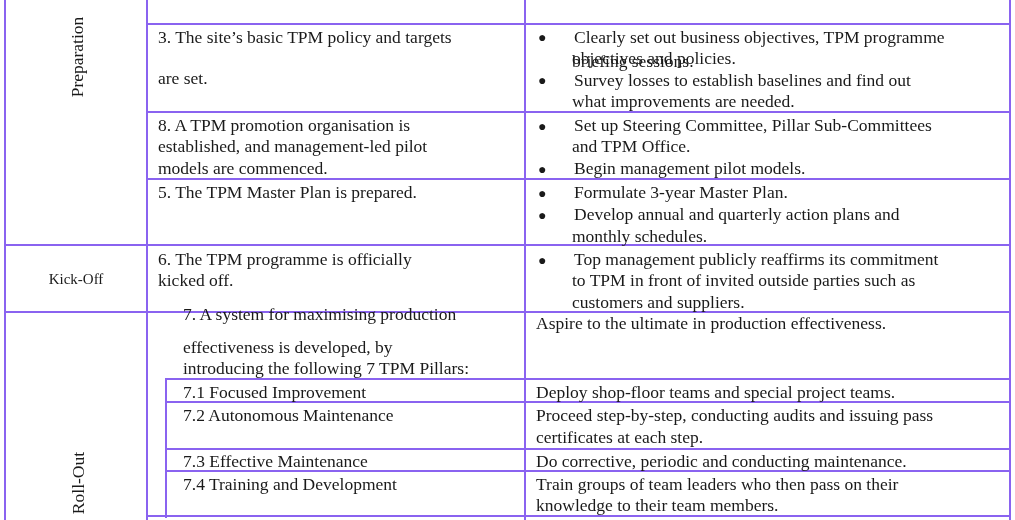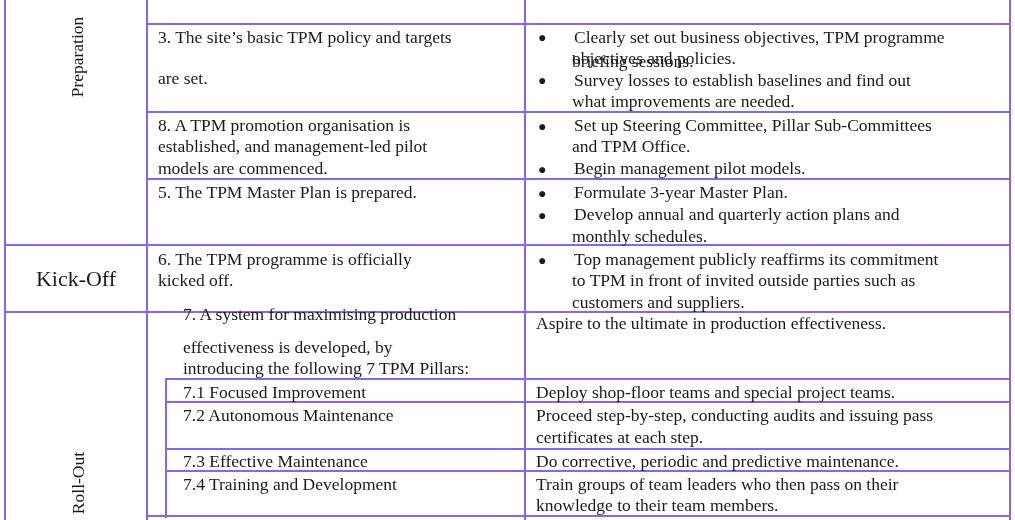--- a/index.html
+++ b/index.html
@@ -5,21 +5,21 @@
   html, body { margin: 0; padding: 0; background: #ffffff; }
   body {
     width: 1015px; height: 520px; overflow: hidden; position: relative;
     font-family: "Liberation Serif", "DejaVu Serif", serif;
     font-size: 17.5px; color: #1a1a1a; line-height: 22px;
   }
   .ln { position: absolute; background: #8a63f0; }
   .h { height: 2px; }
   .v { width: 2px; }
   .txt { position: absolute; white-space: nowrap; }
-  .stage { position: absolute; font-size: 22px; }
+  .stage { position: absolute; font-size: 15px; }
   .rot { position: absolute; transform: rotate(-90deg); transform-origin: center center; white-space: nowrap; }
   .bullet { position: absolute; font-size: 14px; }
 </style>
 </head>
 <body>
 
 <div>
 
   <div class="ln v" style="left:4px;top:0;height:520px;"></div>
   <div class="ln v" style="left:1009px;top:0;height:520px;"></div>
@@ -100,19 +100,19 @@
   <div class="txt" style="left:183px;top:381px;">7.1  Focused Improvement</div>
   <div class="txt" style="left:536px;top:381px;">Deploy shop-floor teams and special project teams.</div>
 </div>
 <div>
   <div class="txt" style="left:183px;top:404px;">7.2  Autonomous Maintenance</div>
   <div class="txt" style="left:536px;top:404px;">Proceed step-by-step, conducting audits and issuing pass</div>
   <div class="txt" style="left:536px;top:426px;">certificates at each step.</div>
 </div>
 <div>
   <div class="txt" style="left:183px;top:450px;">7.3 Effective Maintenance</div>
-  <div class="txt" style="left:536px;top:450px;">Do corrective, periodic and predictive maintenance.</div>
+  <div class="txt" style="left:536px;top:450px;">Do corrective, periodic and conducting maintenance.</div>
 </div>
 <div>
   <div class="txt" style="left:183px;top:473px;">7.4 Training and Development</div>
   <div class="txt" style="left:536px;top:473px;">Train groups of team leaders who then pass on their</div>
   <div class="txt" style="left:536px;top:494px;">knowledge to their team members.</div>
 </div>
 
 </body></html>

